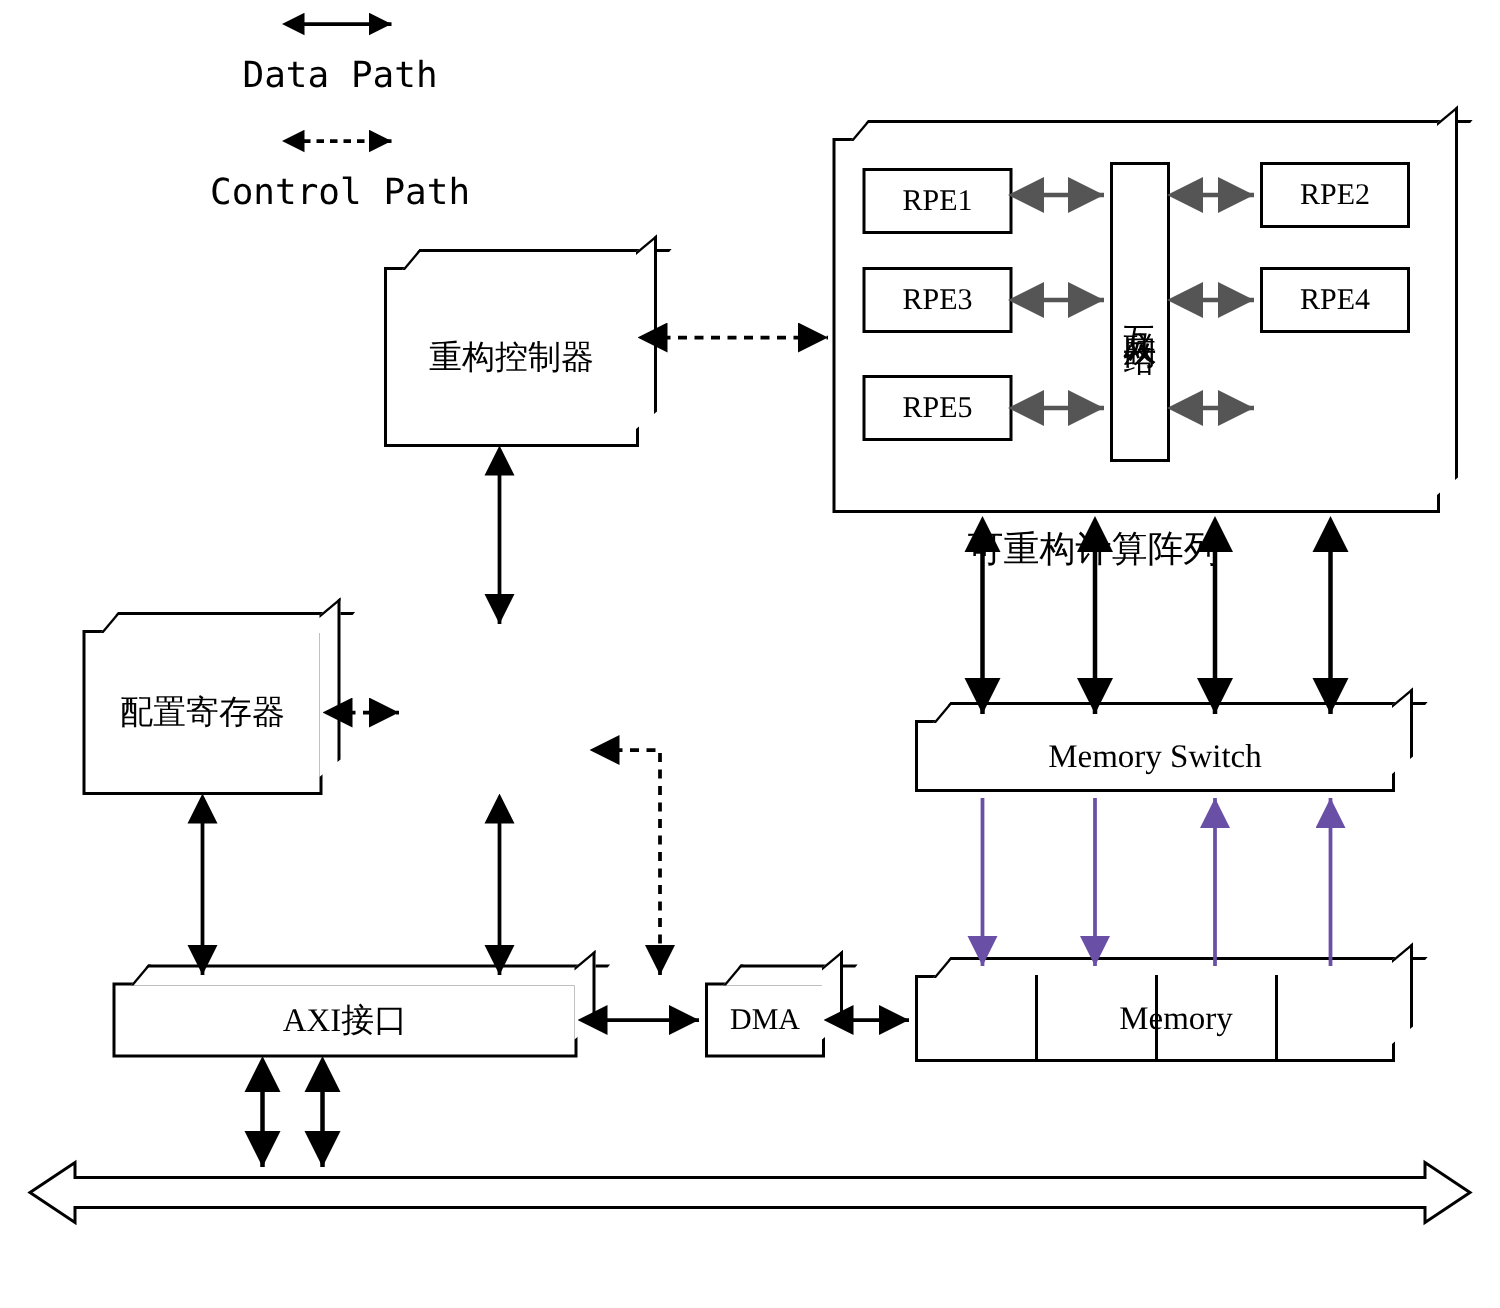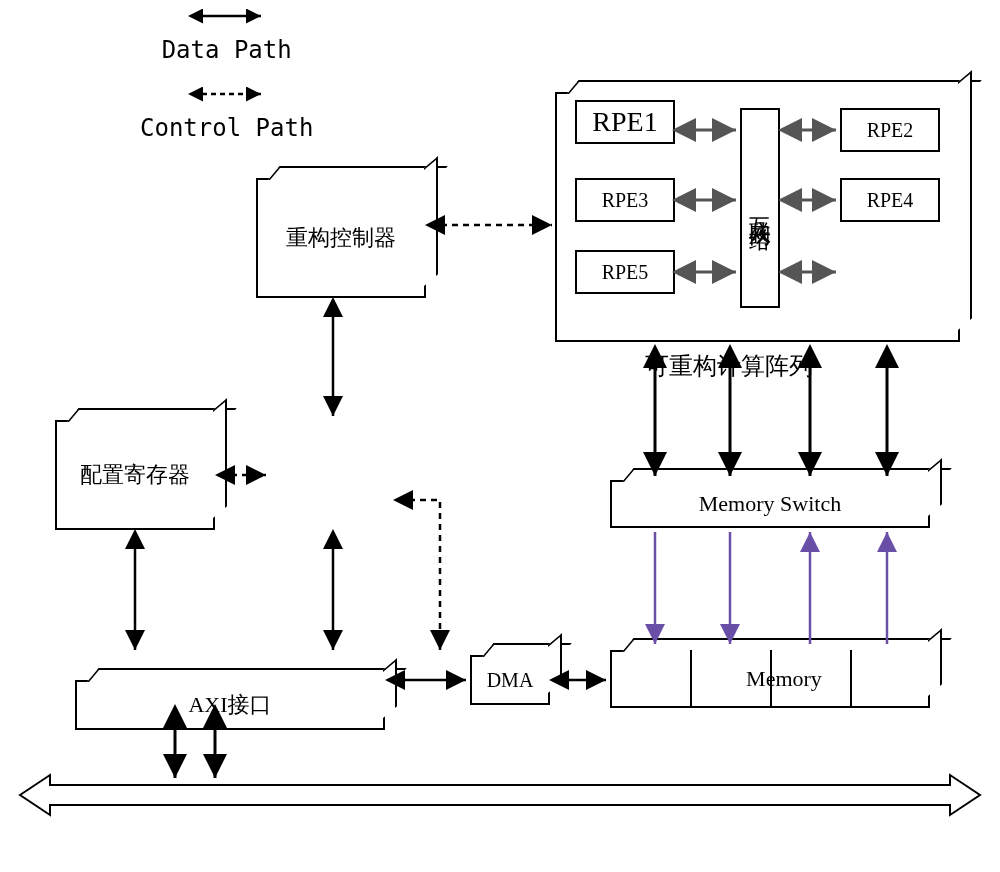--- a/index.html
+++ b/index.html
@@ -114,21 +114,21 @@
 
   <div class="box3d" style="left:256px; top:178px; width:170px; height:120px;">
     <span>重构控制器</span>
   </div>
 
   <div class="box3d" style="left:55px; top:420px; width:160px; height:110px;">
     <span>配置寄存器</span>
   </div>
 
 
-  <div class="box3d" style="left:75px; top:680px; width:310px; height:50px;">
+  <div class="box3d" style="left:75px; top:655px; width:310px; height:50px;">
     <span>AXI接口</span>
   </div>
 
   <div class="box3d" style="left:470px; top:655px; width:80px; height:50px; font-size:20px;">
     <span>DMA</span>
   </div>
 
   <div class="box3d" style="left:610px; top:480px; width:320px; height:48px;">
     <span>Memory Switch</span>
   </div>
@@ -140,21 +140,21 @@
   <div style="position:absolute; left:770px; top:650px; width:0; height:58px; border-left:2px solid #000;"></div>
   <div style="position:absolute; left:850px; top:650px; width:0; height:58px; border-left:2px solid #000;"></div>
 
   <div class="box3d" style="left:555px; top:92px; width:405px; height:250px;"></div>
   <div style="position:absolute; left:645px; top:350px; font-size:24px;">可重构计算阵列</div>
 
   <div class="flatbox" style="left:740px; top:108px; width:40px; height:200px;">
     <span class="vtext">互联网络</span>
   </div>
 
-  <div class="flatbox" style="left:575px; top:100px; width:100px; height:44px; font-size:28px;">
+  <div class="flatbox" style="left:575px; top:112px; width:100px; height:44px; font-size:20px;">
     <span>RPE1</span>
   </div>
   <div class="flatbox" style="left:575px; top:178px; width:100px; height:44px; font-size:20px;">
     <span>RPE3</span>
   </div>
   <div class="flatbox" style="left:575px; top:250px; width:100px; height:44px; font-size:20px;">
     <span>RPE5</span>
   </div>
   <div class="flatbox" style="left:840px; top:108px; width:100px; height:44px; font-size:20px;">
     <span>RPE2</span>

